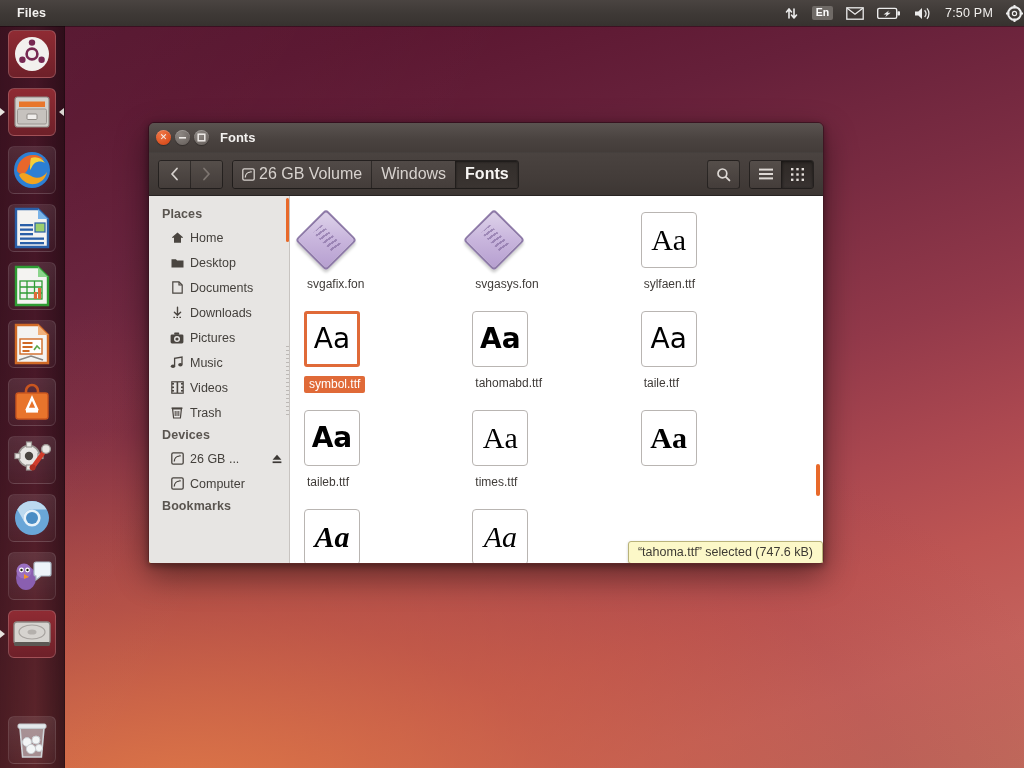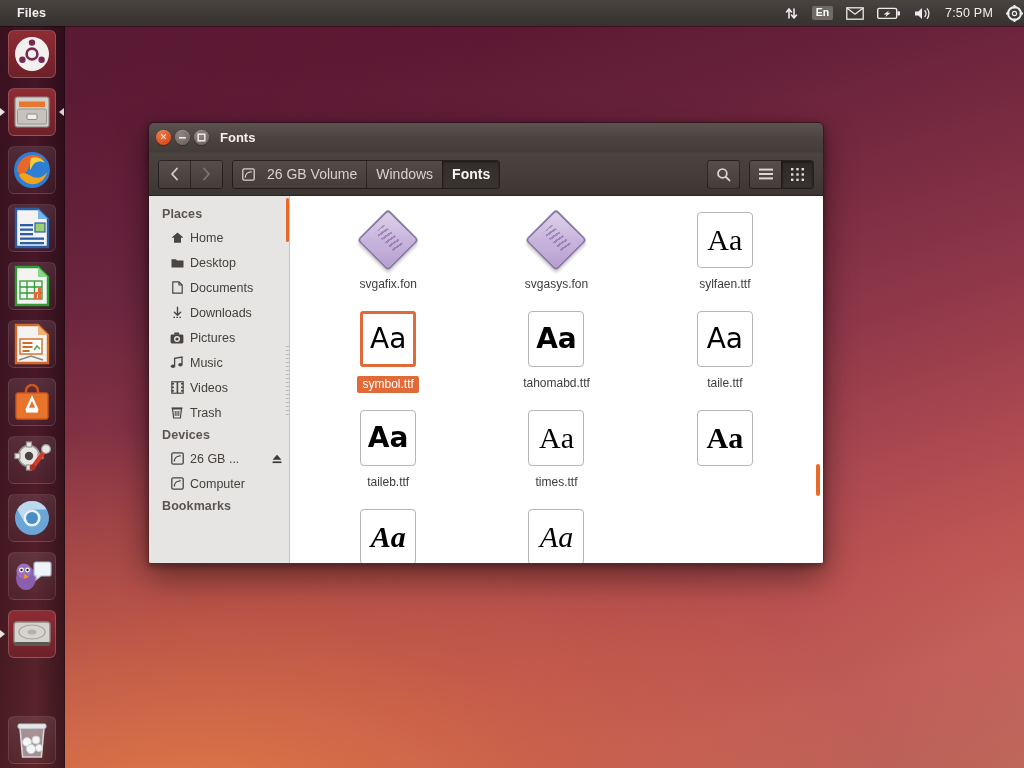--- a/index.html
+++ b/index.html
@@ -103,23 +103,23 @@
   .navbtn{
     width:31px;height:27px;display:flex;align-items:center;justify-content:center;
     background:linear-gradient(180deg,#554e4a,#443d3a);
     color:#d6d1cd;font-size:14px;
   }
   .navbtn + .navbtn{border-left:1px solid rgba(0,0,0,.4);}
   .navbtn.disabled{color:#7d7570;}
 
   .crumbs{display:flex;border:1px solid rgba(0,0,0,.5);border-radius:3px;overflow:hidden;height:27px;}
   .crumb{
-    display:flex;align-items:center;gap:12px;padding:0 9px;height:100%;
+    display:flex;align-items:center;gap:4px;padding:0 9px;height:100%;
     background:linear-gradient(180deg,#514a47,#443d3a);
-    color:#d7d2ce;font-size:14px;white-space:nowrap;
+    color:#d7d2ce;font-size:16px;white-space:nowrap;
   }
   .crumb + .crumb{border-left:1px solid rgba(0,0,0,.4);}
   .crumb.active{background:linear-gradient(180deg,#332e2b,#3a3431);color:#f7f5f3;font-weight:bold;
     box-shadow:inset 0 1px 2px rgba(0,0,0,.5);}
 
   .tb-right{margin-left:auto;display:flex;align-items:center;gap:9px;}
   .tb-btn{
     width:31px;height:27px;border:1px solid rgba(0,0,0,.45);border-radius:3px;
     background:linear-gradient(180deg,#554e4a,#443d3a);
     display:flex;align-items:center;justify-content:center;color:#ded9d5;
@@ -158,21 +158,21 @@
   }
 
   
   .filearea{flex:1;position:relative;background:#ffffff;overflow:hidden;}
   .grid{
     position:absolute;left:0;top:0;width:100%;
     display:grid;grid-template-columns:repeat(3,1fr);
     padding:6px 14px 0 14px;box-sizing:border-box;
   }
   .cell{
-    height:99px;display:flex;flex-direction:column;align-items:center;justify-content:flex-start;
+    height:99px;display:flex;flex-direction:column;align-items:flex-start;justify-content:flex-start;
     padding-top:6px;box-sizing:border-box;
   }
   .ico-wrap{height:64px;display:flex;align-items:center;justify-content:center;}
   .font-tile{
     width:56px;height:56px;background:#fff;border:1px solid #b9b5b2;border-radius:4px;
     display:flex;align-items:center;justify-content:center;box-sizing:border-box;
     color:#000;line-height:1;
   }
   .font-tile.sel{border:3px solid #e06a38;border-radius:3px;}
   .ft-serif{font-family:"Liberation Serif","DejaVu Serif",serif;font-size:30px;}
@@ -742,18 +742,19 @@
           </div>
 
           <div class="cell">
             <div class="ico-wrap">
               <div class="font-tile ft-serif ft-italic">Aa</div>
             </div>
             <div class="fname"></div>
           </div>
         </div>
 
+        <div class="status-pop">“tahoma.ttf” selected  (747.6 kB)</div>
       </div>
 
     </div>
   </div>
 
 </div>
 
 </body></html>

